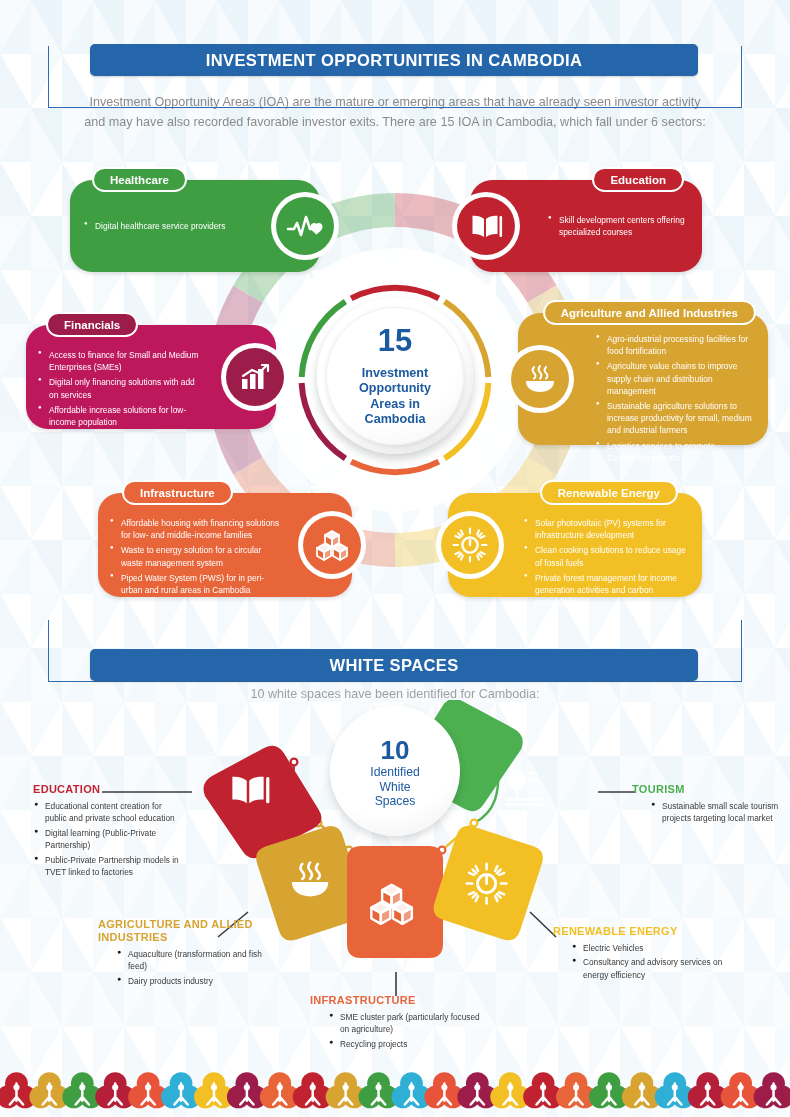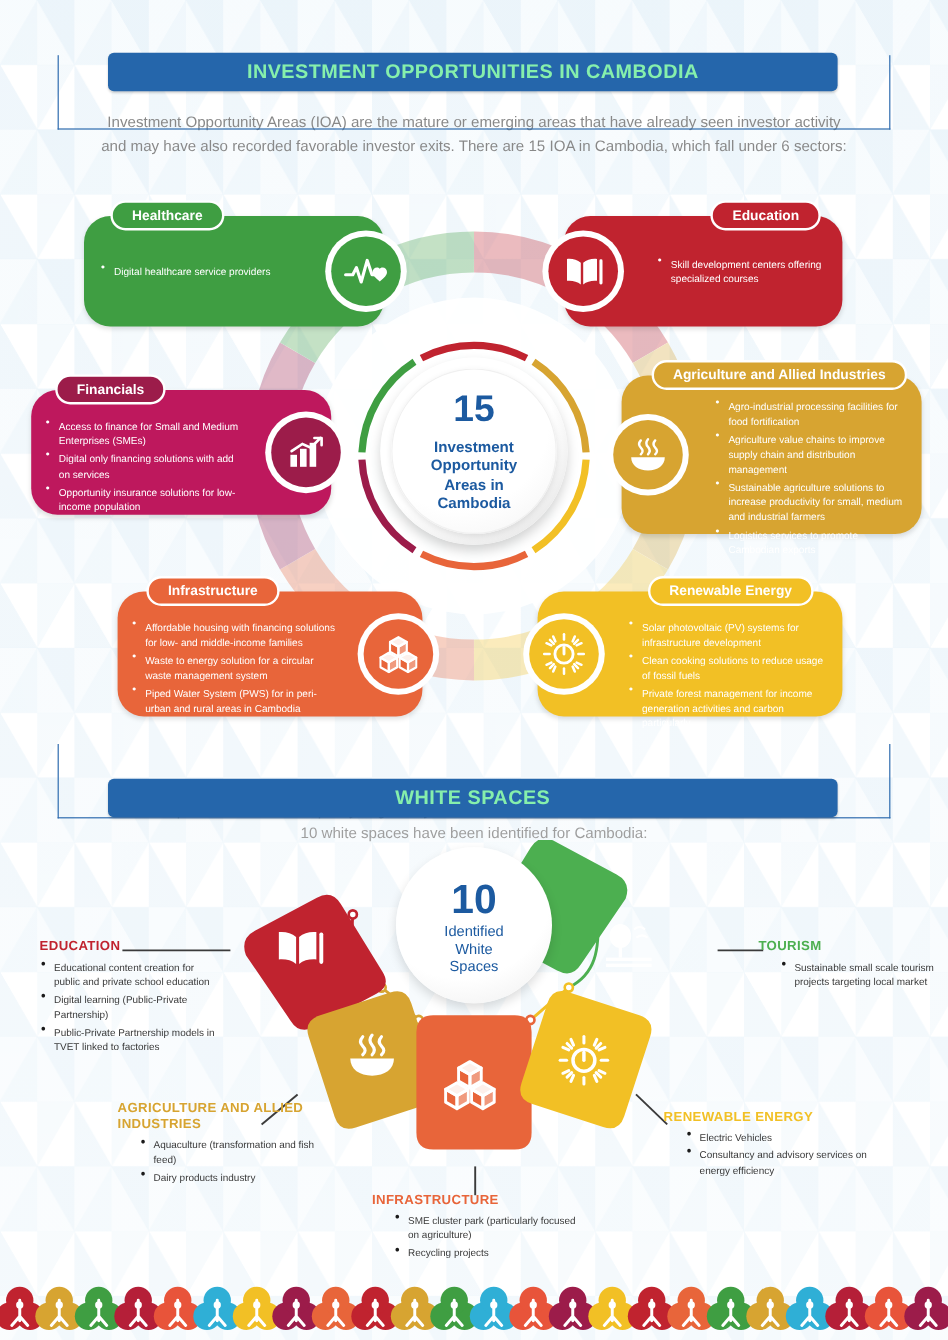--- a/index.html
+++ b/index.html
@@ -30,21 +30,21 @@
 
   
   .banner-wrap { position: absolute; left: 0; width: 790px; z-index: 4; }
   .banner-bracket {
     position: absolute; left: 48px; right: 48px; top: 8px; height: 62px;
     border: 1.6px solid #2f6cae; border-top: none;
   }
   .banner {
     position: absolute; left: 90px; width: 608px; height: 32px;
     background: #2566ab; border-radius: 5px;
-    color: #86efac; font-size: 16.5px; font-weight: bold; letter-spacing: .4px;
+    color: #ffffff; font-size: 16.5px; font-weight: bold; letter-spacing: .4px;
     display: flex; align-items: center; justify-content: center;
     box-shadow: 0 1px 2px rgba(0,0,0,.18);
   }
   .intro {
     position: absolute; left: 60px; width: 670px;
     text-align: center; color: #2b2b2b; font-size: 12.6px; line-height: 1.55;
   }
 
   
   #wheel { position: absolute; left: 0; top: 150px; width: 790px; height: 460px; z-index: 3; }
@@ -97,21 +97,21 @@
   
   #flower { position: absolute; left: 0; top: 700px; width: 790px; height: 330px; z-index: 3; }
   #hub2 { position: absolute; left: 330px; top: 706px; width: 130px; height: 130px; z-index: 5; }
   #hub2 .face2 {
     position: absolute; inset: 0; border-radius: 50%;
     background: radial-gradient(circle at 42% 26%, #ffffff 62%, #ededed 100%);
     box-shadow: 0 4px 9px rgba(0,0,0,.14);
     display: flex; flex-direction: column; align-items: center; justify-content: center;
     color: #1c5aa0; text-align: center; padding-top: 4px;
   }
-  #hub2 .big2 { font-size: 34px; font-weight: bold; line-height: 1; margin-bottom: 2px; }
+  #hub2 .big2 { font-size: 26px; font-weight: bold; line-height: 1; margin-bottom: 2px; }
   #hub2 .sub2 { font-size: 12.2px; font-weight: normal; line-height: 1.2; }
 
   .ws-label { position: absolute; z-index: 6; }
   .ws-label .ttl { font-size: 11px; font-weight: bold; letter-spacing: .3px; line-height: 1.18; }
   .ws-label ul { list-style: none; margin-top: 4px; }
   .ws-label li {
     position: relative; font-size: 8.3px; line-height: 1.5; color: #3a3a3a;
     padding-left: 12px; margin-bottom: 2px;
   }
   .ws-label li::before {
@@ -188,21 +188,21 @@
       <rect x="30.5" y="4" width="2.6" height="21" rx="1.2" fill="#fff"></rect>
     </svg>
   </div>
 </div>
 
 <div class="pill" style="left:26px; top:325px; width:250px; height:104px; background:#be185d;">
   <div class="tag" style="left:20px; background:#9c1c4a;">Financials</div>
   <ul style="margin:24px 72px 0 12px;">
     <li>Access to finance for Small and Medium Enterprises (SMEs)</li>
     <li>Digital only financing solutions with add on services</li>
-    <li>Opportunity insurance solutions for low-income population</li>
+    <li>Affordable increase solutions for low-income population</li>
   </ul>
 </div>
 <div class="disc" style="left:221px; top:343px; width:68px; height:68px; z-index:7;">
   <div class="disc-inner" style="width:58px;height:58px;background:#9c1c4a;">
     <svg width="32" height="28" viewBox="0 0 32 28">
       <rect x="3" y="16" width="5.5" height="10" fill="#fff"></rect>
       <rect x="11" y="11" width="5.5" height="15" fill="#fff"></rect>
       <rect x="19" y="6" width="5.5" height="20" fill="#fff"></rect>
       <path d="M4 13 L13 7 L20 10 L28 2" stroke="#fff" stroke-width="2.2" fill="none" stroke-linecap="round"></path>
       <path d="M23 2 H29 V8" stroke="#fff" stroke-width="2.2" fill="none" stroke-linecap="round" stroke-linejoin="round"></path>

